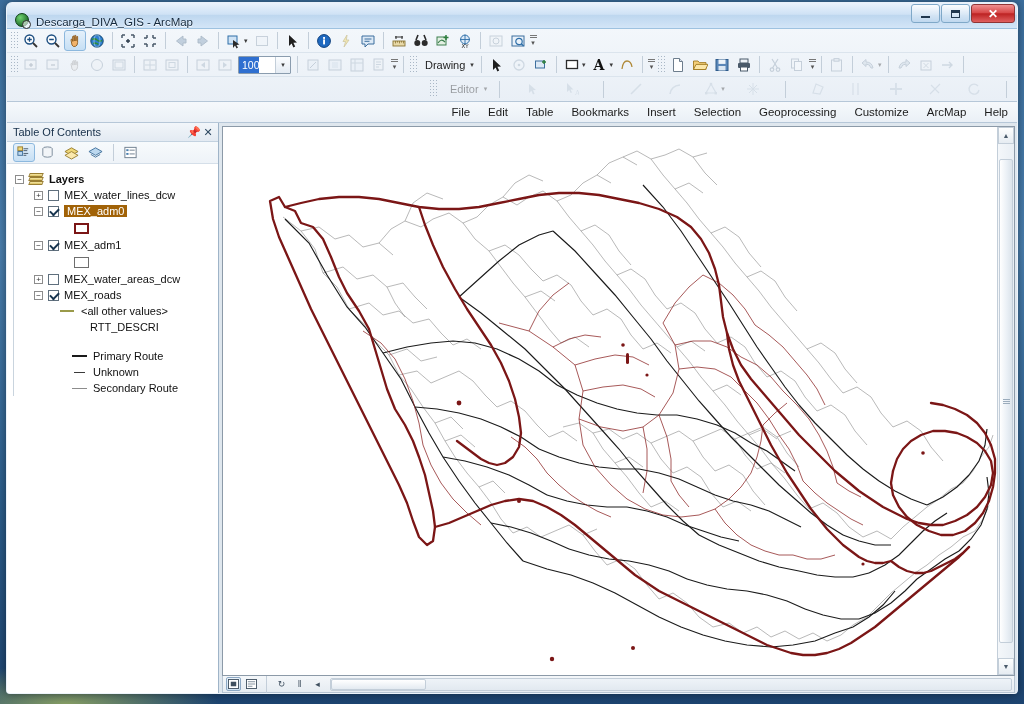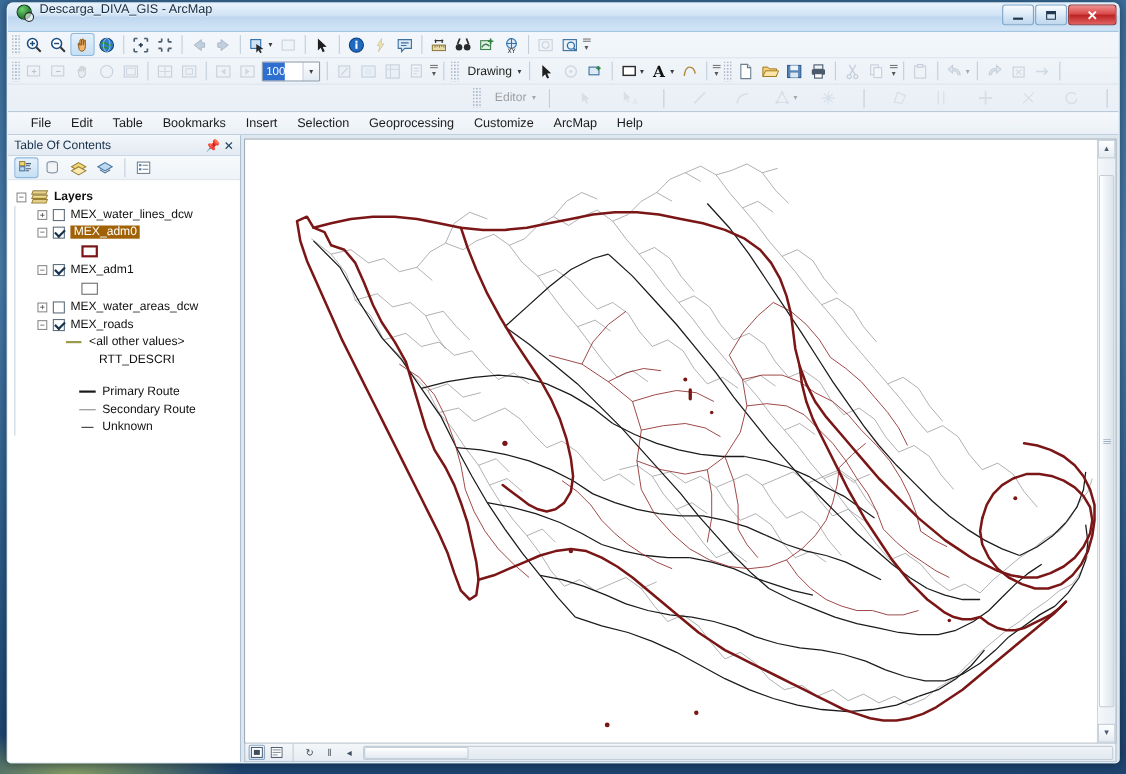--- a/index.html
+++ b/index.html
@@ -41,21 +41,21 @@
     overflow: hidden;
     display: flex; flex-direction: column;
   }
 
   
   .titlebar {
     height: 26px; flex: 0 0 26px;
     position: relative;
     background: linear-gradient(180deg,#eaf3fc 0%, #cfe2f5 45%, #bed7ef 50%, #d3e5f7 100%);
     border-bottom: 1px solid #9ec2e0;
-    display: flex; align-items: flex-start;
+    display: flex; align-items: flex-end;
     padding-left: 7px;
   }
   .titlebar .appicon {
     width: 16px; height: 16px; margin-right: 6px; position: relative; flex: 0 0 16px;
   }
   .titlebar .appicon .sphere {
     position: absolute; left: 1px; top: 1px; width: 14px; height: 14px;
     border-radius: 50%;
     background: radial-gradient(circle at 35% 30%, #6fd36f, #1d6b2a 75%);
     border: 1px solid #0d4018;
@@ -145,20 +145,21 @@
     font-size: 7px; color: #3b3b3b;
   }
 
   
   .menubar {
     flex: 0 0 21px; height: 21px;
     display: flex; align-items: center;
     background: linear-gradient(180deg,#f6f9fc,#eaf0f6);
     border-bottom: 1px solid #b6c7d8;
     padding-left: 12px;
+    justify-content: flex-end;
   }
   .menubar .mi {
     font-size: 11.5px; color: #1b1b1b; padding: 2px 9px; border-radius: 2px;
   }
 
   
   .body {
     flex: 1 1 auto; display: flex;
     background: #e8eef4;
     padding: 0 0 0 0;
@@ -1071,27 +1072,27 @@
           <div class="row" style="padding-left:76px">
             <span class="lbl">RTT_DESCRI</span>
           </div>
 
           <div style="height:13px"></div>
 
           <div class="row" style="padding-left:58px">
             <span class="legline" style="width:15px;border-top:2.6px solid #1a1a1a;margin-right:6px;"></span>
             <span class="lbl">Primary Route</span>
           </div>
+          <div class="row" style="padding-left:60px">
+            <span class="legline" style="width:11px;border-top:1px solid #3a3a3a;margin-right:8px;"></span>
+            <span class="lbl">Unknown</span>
+          </div>
           <div class="row" style="padding-left:58px">
             <span class="legline" style="width:15px;border-top:1.8px solid #8c8c8c;margin-right:6px;"></span>
             <span class="lbl">Secondary Route</span>
-          </div>
-          <div class="row" style="padding-left:60px">
-            <span class="legline" style="width:11px;border-top:1px solid #3a3a3a;margin-right:8px;"></span>
-            <span class="lbl">Unknown</span>
           </div>
 
         </div>
       </div>
     </div>
 
     <div class="mapwrap">
       <div class="mapframe">
         <div class="canvasarea">
           <svg width="780" height="535" viewBox="0 0 780 535">

